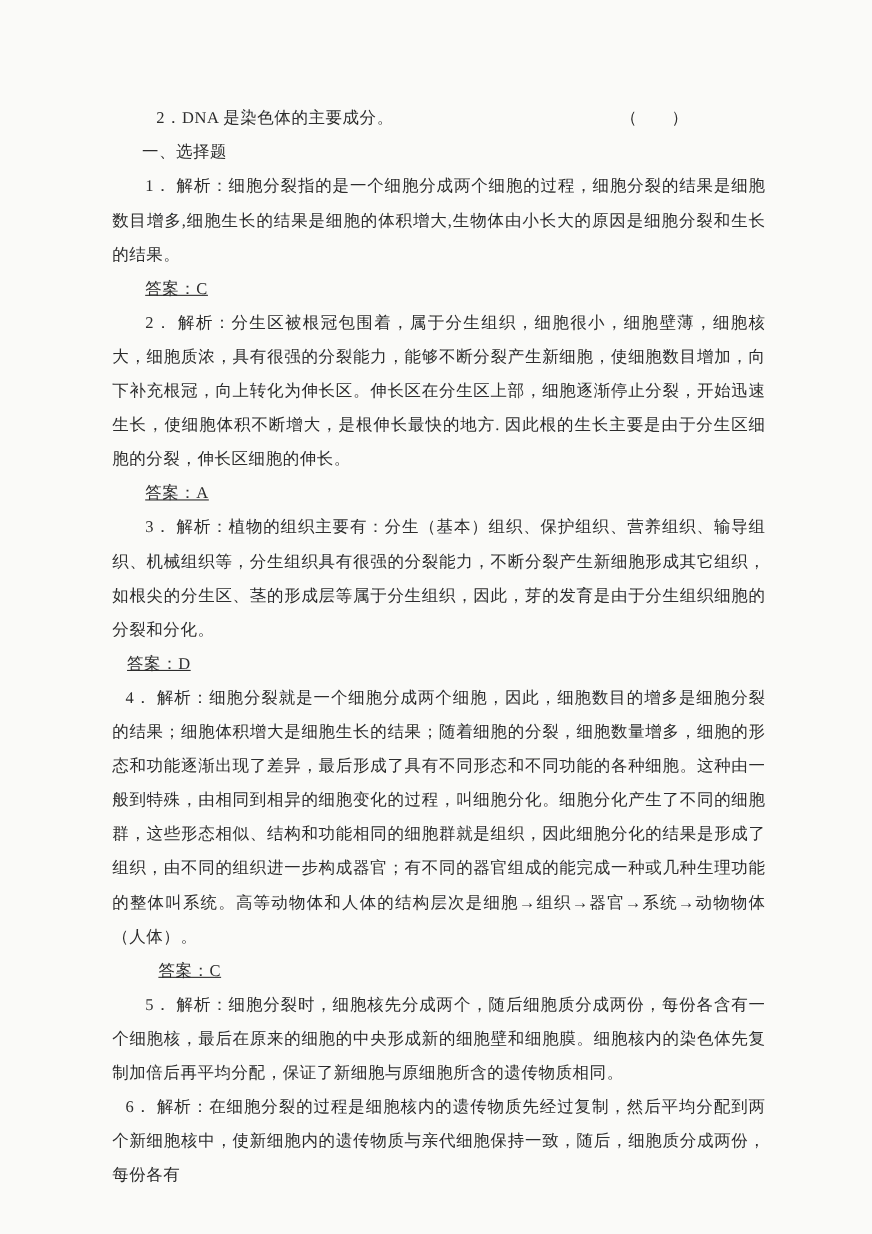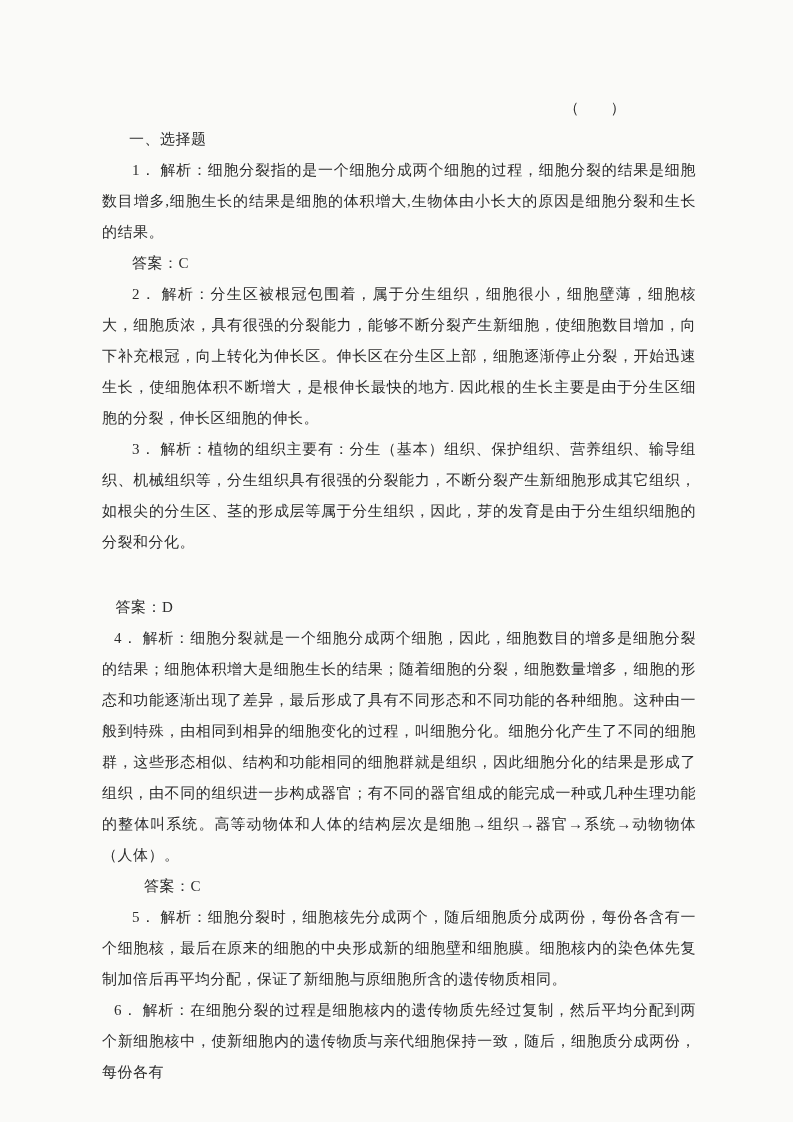--- a/index.html
+++ b/index.html
@@ -45,48 +45,50 @@
     margin: 0;
     text-indent: 2em;
     text-align: justify;
   }
   .para.ind-s {
     text-indent: 0.8em;
   }
   .answer {
     margin: 0;
     padding-left: 2em;
+    text-decoration: underline;
   }
   .answer.a-1 {
     padding-left: 0.9em;
-    margin-top: 34px;
   }
   .answer.a-3 {
     padding-left: 2.8em;
   }
 </style>
 </head>
 <body>
 
 <div class="sheet">
 
   <div class="question-line">
+    <span>2．DNA 是染色体的主要成分。</span>
     <span class="bracket">（　　）</span>
   </div>
 
 
   <div class="section-heading">一、选择题</div>
 
   <div>
     <p class="para">1． 解析：细胞分裂指的是一个细胞分成两个细胞的过程，细胞分裂的结果是细胞数目增多,细胞生长的结果是细胞的体积增大,生物体由小长大的原因是细胞分裂和生长的结果。</p>
     <p class="answer">答案：C</p>
   </div>
 
   <div>
     <p class="para">2． 解析：分生区被根冠包围着，属于分生组织，细胞很小，细胞壁薄，细胞核大，细胞质浓，具有很强的分裂能力，能够不断分裂产生新细胞，使细胞数目增加，向下补充根冠，向上转化为伸长区。伸长区在分生区上部，细胞逐渐停止分裂，开始迅速生长，使细胞体积不断增大，是根伸长最快的地方. 因此根的生长主要是由于分生区细胞的分裂，伸长区细胞的伸长。</p>
+    <p class="answer">答案：A</p>
   </div>
 
   <div>
     <p class="para">3． 解析：植物的组织主要有：分生（基本）组织、保护组织、营养组织、输导组织、机械组织等，分生组织具有很强的分裂能力，不断分裂产生新细胞形成其它组织，如根尖的分生区、茎的形成层等属于分生组织，因此，芽的发育是由于分生组织细胞的分裂和分化。</p>
     <p class="answer a-1">答案：D</p>
   </div>
 
   <div>
     <p class="para ind-s">4． 解析：细胞分裂就是一个细胞分成两个细胞，因此，细胞数目的增多是细胞分裂的结果；细胞体积增大是细胞生长的结果；随着细胞的分裂，细胞数量增多，细胞的形态和功能逐渐出现了差异，最后形成了具有不同形态和不同功能的各种细胞。这种由一般到特殊，由相同到相异的细胞变化的过程，叫细胞分化。细胞分化产生了不同的细胞群，这些形态相似、结构和功能相同的细胞群就是组织，因此细胞分化的结果是形成了组织，由不同的组织进一步构成器官；有不同的器官组成的能完成一种或几种生理功能的整体叫系统。高等动物体和人体的结构层次是细胞→组织→器官→系统→动物物体（人体）。</p>
     <p class="answer a-3">答案：C</p>

